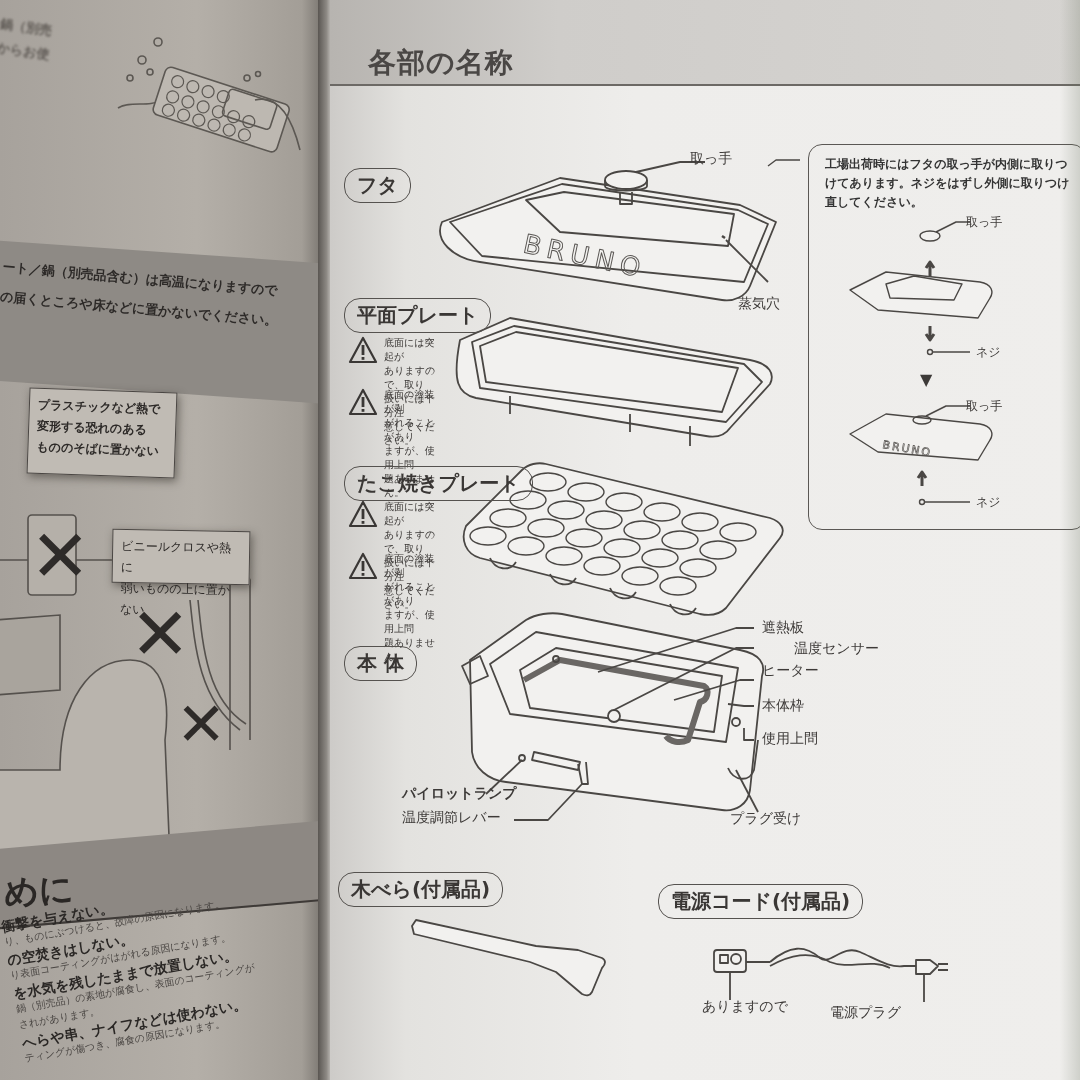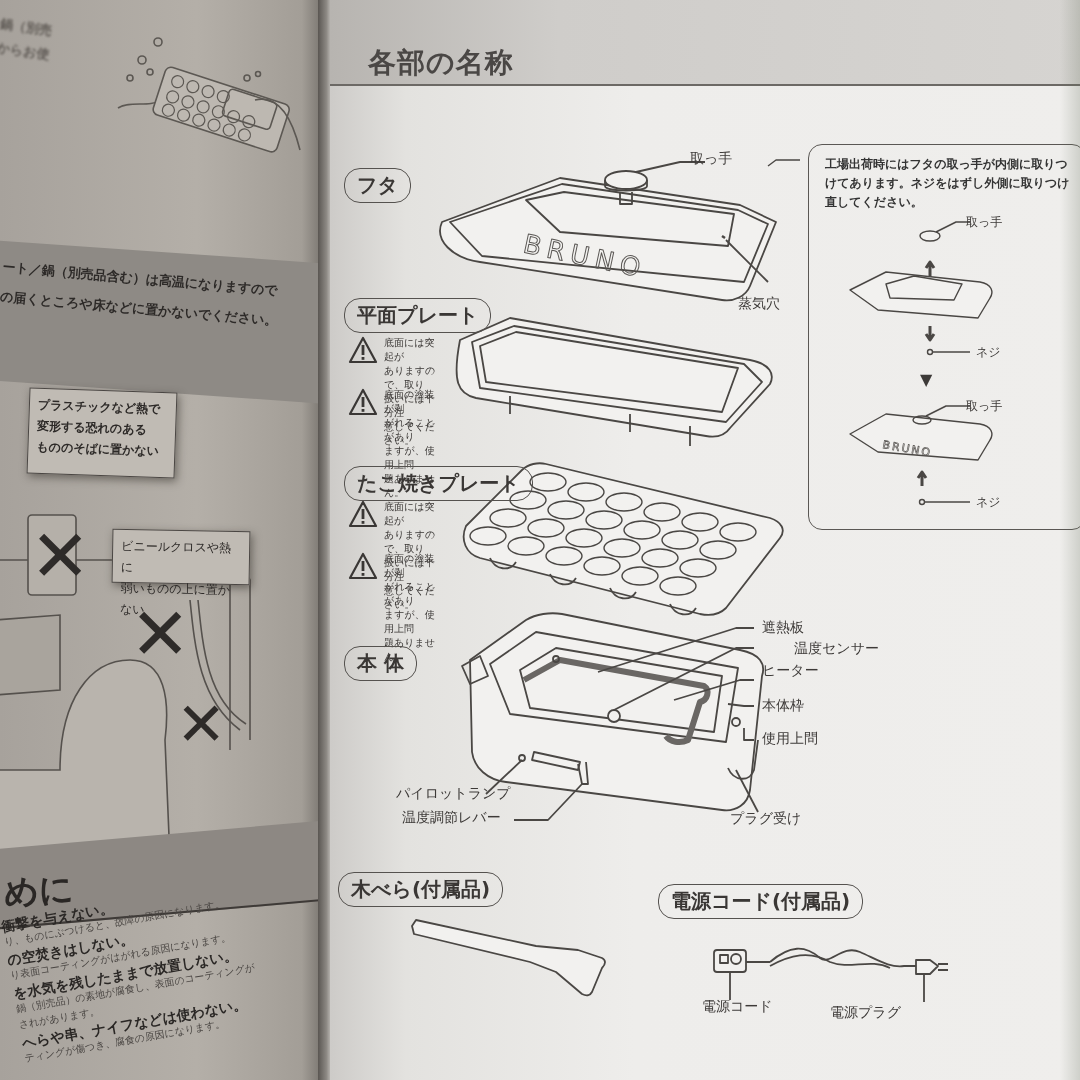--- a/index.html
+++ b/index.html
@@ -338,28 +338,28 @@
       <div>題ありません。</div>
     </div>
   </div>
 
   <div class="pill" style="left:14px; top:646px;text-align:center;">本 体</div>
   <div class="label" style="left:432px; top:619px;">遮熱板</div>
   <div class="label" style="left:432px; top:640px;margin-left:32px;">温度センサー</div>
   <div class="label" style="left:432px; top:662px;">ヒーター</div>
   <div class="label" style="left:432px; top:697px;">本体枠</div>
   <div class="label" style="left:432px; top:730px;">使用上問</div>
-  <div class="label" style="left:66px; top:785px;">パイロットランプ</div>
+  <div class="label" style="left:72px; top:785px;font-weight:bold;">パイロットランプ</div>
   <div class="label" style="left:72px; top:809px;">温度調節レバー</div>
   <div class="label" style="left:400px; top:810px;font-family:Liberation Serif, serif;">プラグ受け</div>
 
   <div class="pill" style="left:8px; top:872px;">木べら(付属品)</div>
 
   <div class="pill" style="left:328px; top:884px;">電源コード(付属品)</div>
-  <div class="label" style="left:372px; top:998px;">電源コード</div>
+  <div class="label" style="left:372px; top:998px;">ありますので</div>
   <div class="label" style="left:500px; top:1004px;">電源プラグ</div>
 
   <div class="note-box">
     <div class="note-text">工場出荷時にはフタの取っ手が内側に取りつけてあります。ネジをはずし外側に取りつけ直してください。</div>
   </div>
   <div class="label" style="left:636px; top:214px; font-size:12px;">取っ手</div>
   <div class="label" style="left:646px; top:344px; font-size:12px;">ネジ</div>
   <div class="label" style="left:590px; top:370px; font-size:16px;">▼</div>
   <div class="label" style="left:636px; top:398px; font-size:12px;">取っ手</div>
   <div class="label" style="left:646px; top:494px; font-size:12px;">ネジ</div>

